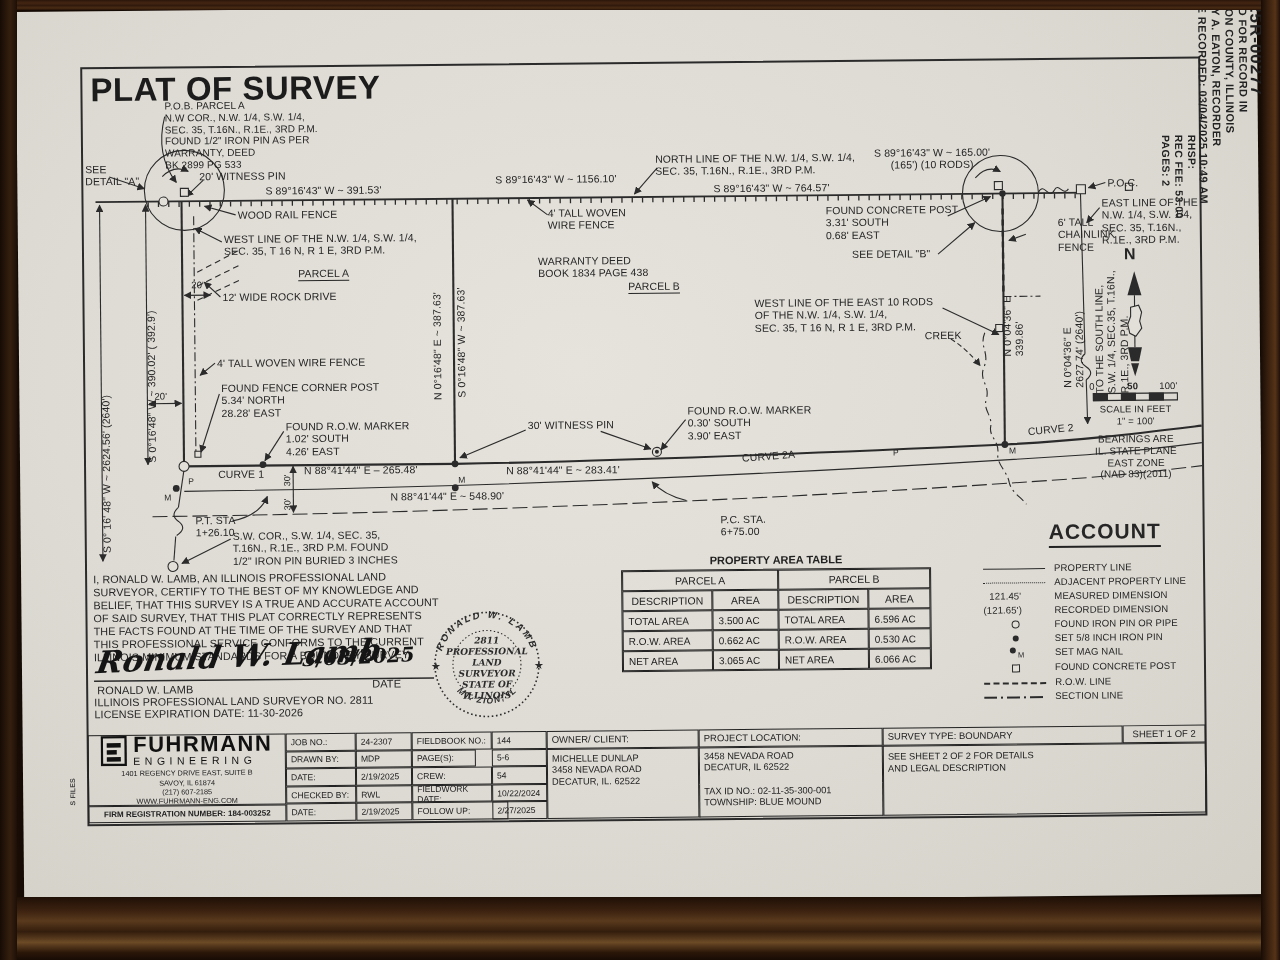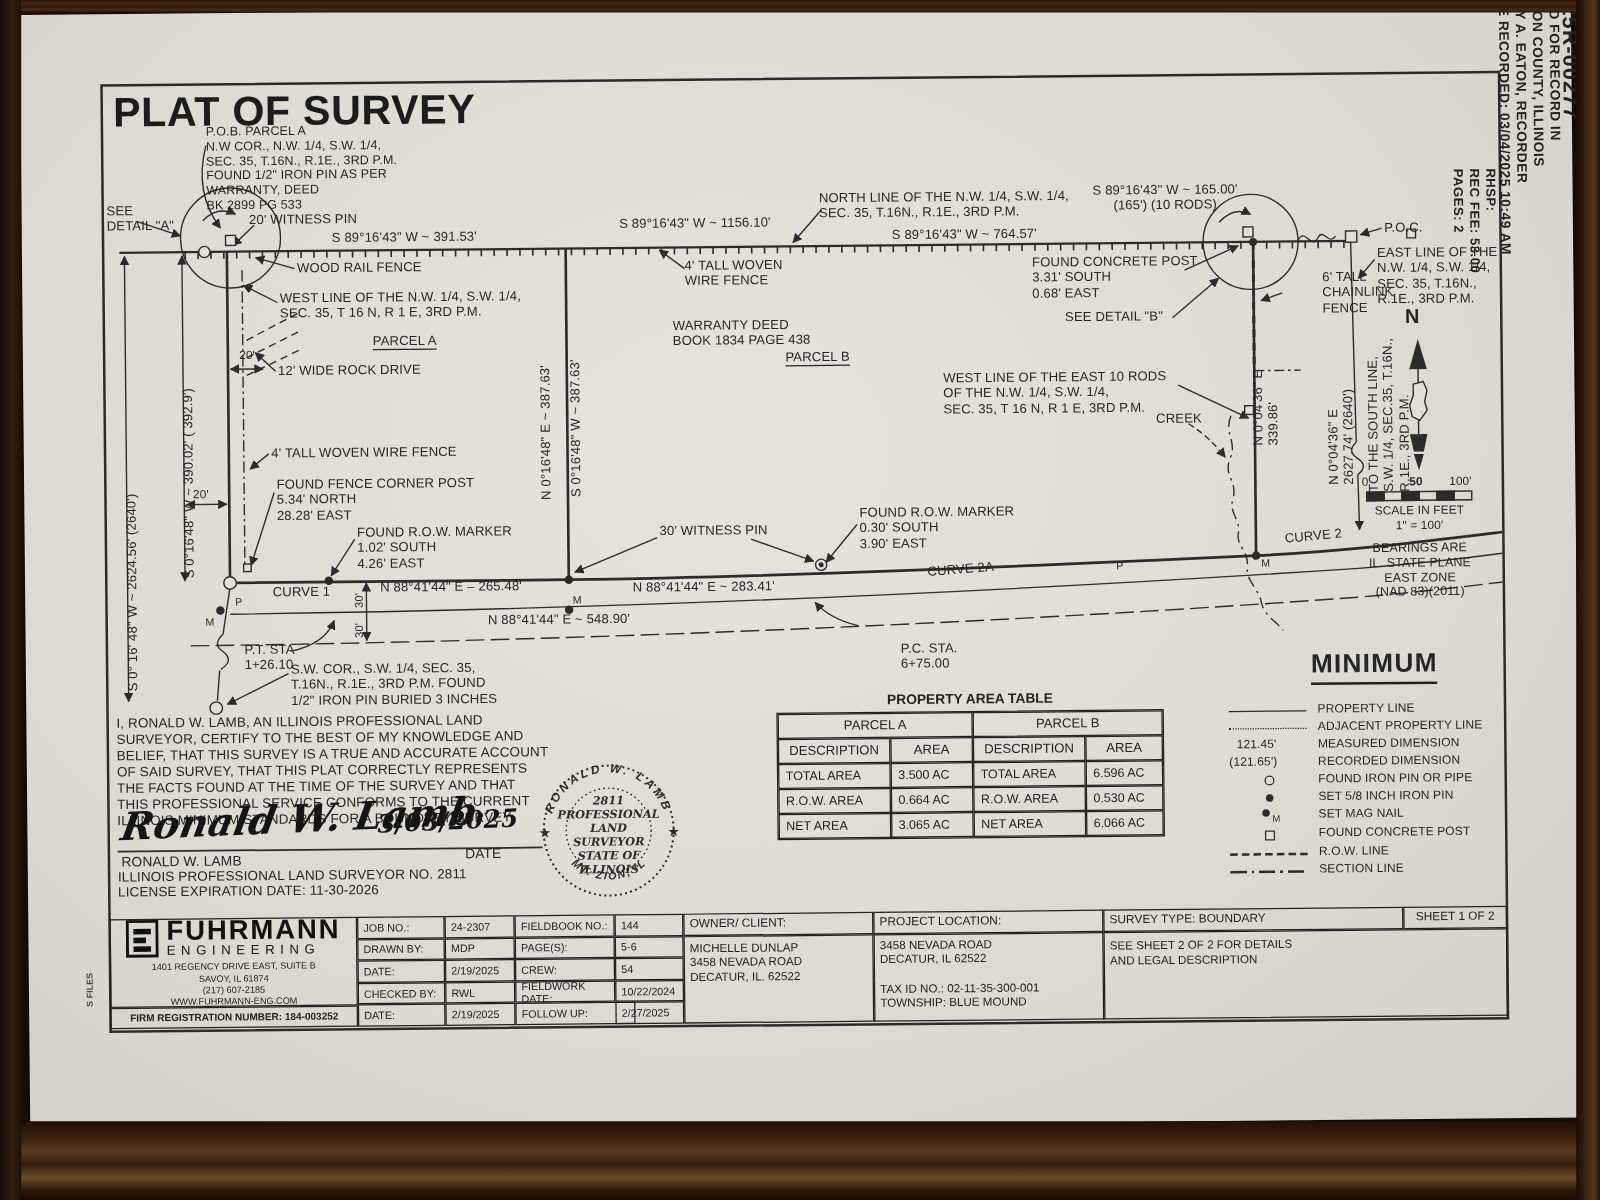--- a/index.html
+++ b/index.html
@@ -331,31 +331,31 @@
         <div class="gh" style="grid-column:3/5;">PARCEL B</div>
         <div class="gh">DESCRIPTION</div>
         <div class="gh">AREA</div>
         <div class="gh">DESCRIPTION</div>
         <div class="gh">AREA</div>
         <div class="ar">TOTAL AREA</div>
         <div class="ar">3.500 AC</div>
         <div class="ar">TOTAL AREA</div>
         <div class="ar">6.596 AC</div>
         <div class="ar">R.O.W. AREA</div>
-        <div class="ar">0.664 AC</div>
+        <div class="ar">0.662 AC</div>
         <div class="ar">R.O.W. AREA</div>
         <div class="ar">0.530 AC</div>
         <div class="ar">NET AREA</div>
         <div class="ar">3.065 AC</div>
         <div class="ar">NET AREA</div>
         <div class="ar">6.066 AC</div>
       </div>
     </div>
 
-    <div class="lbl" style="left:1048px;top:524px;font-size:21px;font-weight:bold;border-bottom:2px solid #222;padding-bottom:1px;letter-spacing:1px;">MINIMUM</div>
+    <div class="lbl" style="left:1048px;top:524px;font-size:21px;font-weight:bold;border-bottom:2px solid #222;padding-bottom:1px;letter-spacing:1px;">ACCOUNT</div>
     <div class="lbl" style="left:1053px;top:566px;font-size:9.6px;">PROPERTY LINE</div>
     <div class="lbl" style="left:1053px;top:580px;font-size:9.6px;">ADJACENT PROPERTY LINE</div>
     <div class="lbl" style="left:1053px;top:594px;font-size:9.6px;">MEASURED DIMENSION</div>
     <div class="lbl" style="left:1053px;top:608px;font-size:9.6px;">RECORDED DIMENSION</div>
     <div class="lbl" style="left:1053px;top:622px;font-size:9.6px;">FOUND IRON PIN OR PIPE</div>
     <div class="lbl" style="left:1053px;top:636px;font-size:9.6px;">SET 5/8 INCH IRON PIN</div>
     <div class="lbl" style="left:1053px;top:650px;font-size:9.6px;">SET MAG NAIL</div>
     <div class="lbl" style="left:1053px;top:665px;font-size:9.6px;">FOUND CONCRETE POST</div>
     <div class="lbl" style="left:1053px;top:680px;font-size:9.6px;">R.O.W. LINE</div>
     <div class="lbl" style="left:1053px;top:694px;font-size:9.6px;">SECTION LINE</div>
@@ -397,21 +397,21 @@
     <div class="tb" style="left:353px;top:747.6px;width:56px;height:17.6px;">MDP</div>
     <div class="tb" style="left:283px;top:765.2px;width:70px;height:17.6px;">DATE:</div>
     <div class="tb" style="left:353px;top:765.2px;width:56px;height:17.6px;">2/19/2025</div>
     <div class="tb" style="left:283px;top:782.8px;width:70px;height:17.6px;">CHECKED BY:</div>
     <div class="tb" style="left:353px;top:782.8px;width:56px;height:17.6px;">RWL</div>
     <div class="tb" style="left:283px;top:800.4px;width:70px;height:17.6px;">DATE:</div>
     <div class="tb" style="left:353px;top:800.4px;width:56px;height:17.6px;">2/19/2025</div>
 
     <div class="tb" style="left:409px;top:730px;width:80px;height:17.6px;">FIELDBOOK NO.:</div>
     <div class="tb" style="left:489px;top:730px;width:55px;height:17.6px;">144</div>
-    <div class="tb" style="left:409px;top:747.6px;width:80px;height:17.6px;">PAGE(S):</div>
+    <div class="tb" style="left:409px;top:747.6px;width:64px;height:17.6px;">PAGE(S):</div>
     <div class="tb" style="left:489px;top:747.6px;width:55px;height:17.6px;">5-6</div>
     <div class="tb" style="left:409px;top:765.2px;width:80px;height:17.6px;">CREW:</div>
     <div class="tb" style="left:489px;top:765.2px;width:55px;height:17.6px;">54</div>
     <div class="tb" style="left:409px;top:782.8px;width:80px;height:17.6px;">FIELDWORK DATE:</div>
     <div class="tb" style="left:489px;top:782.8px;width:55px;height:17.6px;">10/22/2024</div>
     <div class="tb" style="left:409px;top:800.4px;width:96px;height:17.6px;">FOLLOW UP:</div>
     <div class="tb" style="left:489px;top:800.4px;width:55px;height:17.6px;">2/27/2025</div>
 
     <div class="tb tbh" style="left:544px;top:730px;width:152px;height:17.6px;">OWNER/ CLIENT:</div>
     <div class="tb" style="left:544px;top:747.6px;width:152px;height:70.4px;align-items:flex-start;padding-top:4px;font-size:9.3px;white-space:pre-line;line-height:1.25;">MICHELLE DUNLAP

